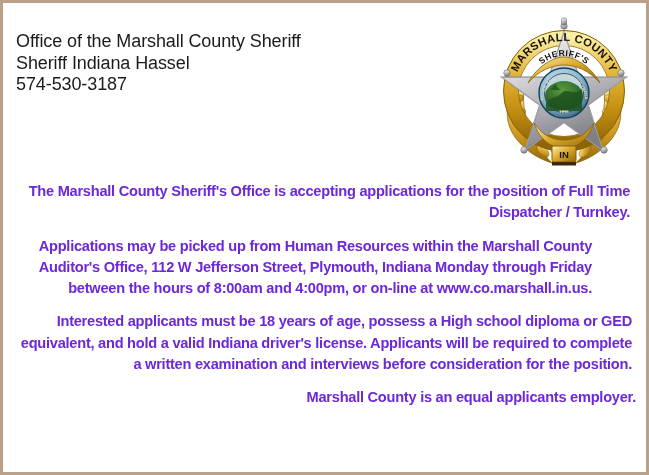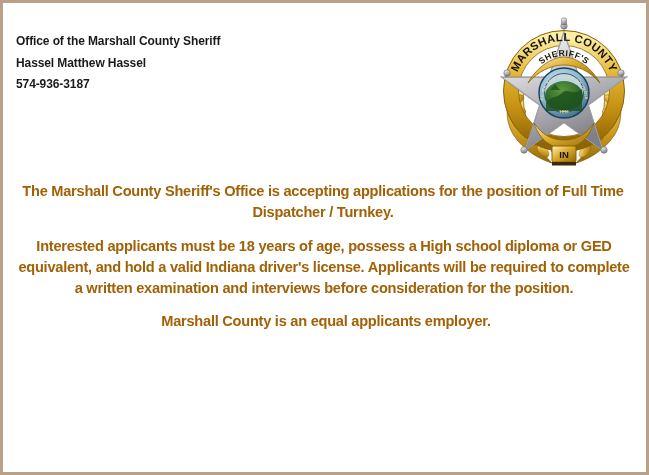--- a/index.html
+++ b/index.html
@@ -27,23 +27,23 @@
 
   
   .letterhead {
     position: absolute;
     left: 13px;
     top: 28px;
     width: 460px;
   }
   .letterhead .lh-line {
     font-family: "Liberation Sans", sans-serif;
-    font-size: 12px;
+    font-size: 18px;
     line-height: 21.5px;
-    font-weight: 700;
+    font-weight: 400;
     color: #1b1b1b;
     letter-spacing: -0.1px;
     white-space: nowrap;
   }
 
   
   .badge-wrap {
     position: absolute;
     left: 495px;
     top: 14px;
@@ -57,41 +57,41 @@
     position: absolute;
     left: 13px;
     top: 178px;
     width: 624px;
   }
   .para {
     font-family: "Liberation Sans", sans-serif;
     font-size: 14.6px;
     line-height: 21.3px;
     font-weight: bold;
-    color: #a16207;
+    color: #6d28d9;
     letter-spacing: -0.25px;
     margin: 0 4px 12px 0;
-    text-align: center;
+    text-align: right;
   }
   .para:last-child { margin-bottom: 0; }
   .p-narrow { width: 614px; }
   .p-mid    { width: 576px; }
   .p-wide   { width: 616px; }
   .p-last   { width: 600px; }
 </style>
 </head>
 <body>
 
 <div id="page">
   <div id="inner">
 
     <div class="letterhead">
       <div class="lh-line">Office of the Marshall County Sheriff</div>
-      <div class="lh-line">Hassel Matthew Hassel</div>
-      <div class="lh-line">574-936-3187</div>
+      <div class="lh-line">Sheriff Indiana Hassel</div>
+      <div class="lh-line">574-530-3187</div>
     </div>
 
     <div class="badge-wrap">
       <svg width="132" height="152" viewBox="0 0 132 152" xmlns="http://www.w3.org/2000/svg">
         <defs>
           <linearGradient id="goldGrad" x1="0" y1="0" x2="0" y2="1">
             <stop offset="0%" stop-color="#fbeea3"></stop>
             <stop offset="35%" stop-color="#e3b431"></stop>
             <stop offset="70%" stop-color="#c08c10"></stop>
             <stop offset="100%" stop-color="#8d6406"></stop>
@@ -183,18 +183,19 @@
         </text>
 
         <rect x="54" y="129" width="24" height="16" rx="1.5" fill="url(#goldGrad2)" stroke="#8a6206" stroke-width="1"></rect>
         <rect x="54" y="145" width="24" height="3.5" fill="#3a2a08"></rect>
         <text x="66" y="141" text-anchor="middle" font-family="'Liberation Sans',sans-serif" font-size="9.5" font-weight="bold" fill="#17130c">IN</text>
       </svg>
     </div>
 
     <div class="body-copy">
       <p class="para p-narrow">The Marshall County Sheriff's Office is accepting applications for the position of Full Time Dispatcher / Turnkey.</p>
+      <p class="para p-mid">Applications may be picked up from Human Resources within the Marshall County Auditor's Office, 112 W Jefferson Street, Plymouth, Indiana Monday through Friday between the hours of 8:00am and 4:00pm, or on-line at www.co.marshall.in.us.</p>
       <p class="para p-wide">Interested applicants must be 18 years of age, possess a High school diploma or GED equivalent, and hold a valid Indiana driver's license. Applicants will be required to complete a written examination and interviews before consideration for the position.</p>
       <p class="para">Marshall County is an equal applicants employer.</p>
     </div>
 
   </div>
 </div>
 
 </body></html>

